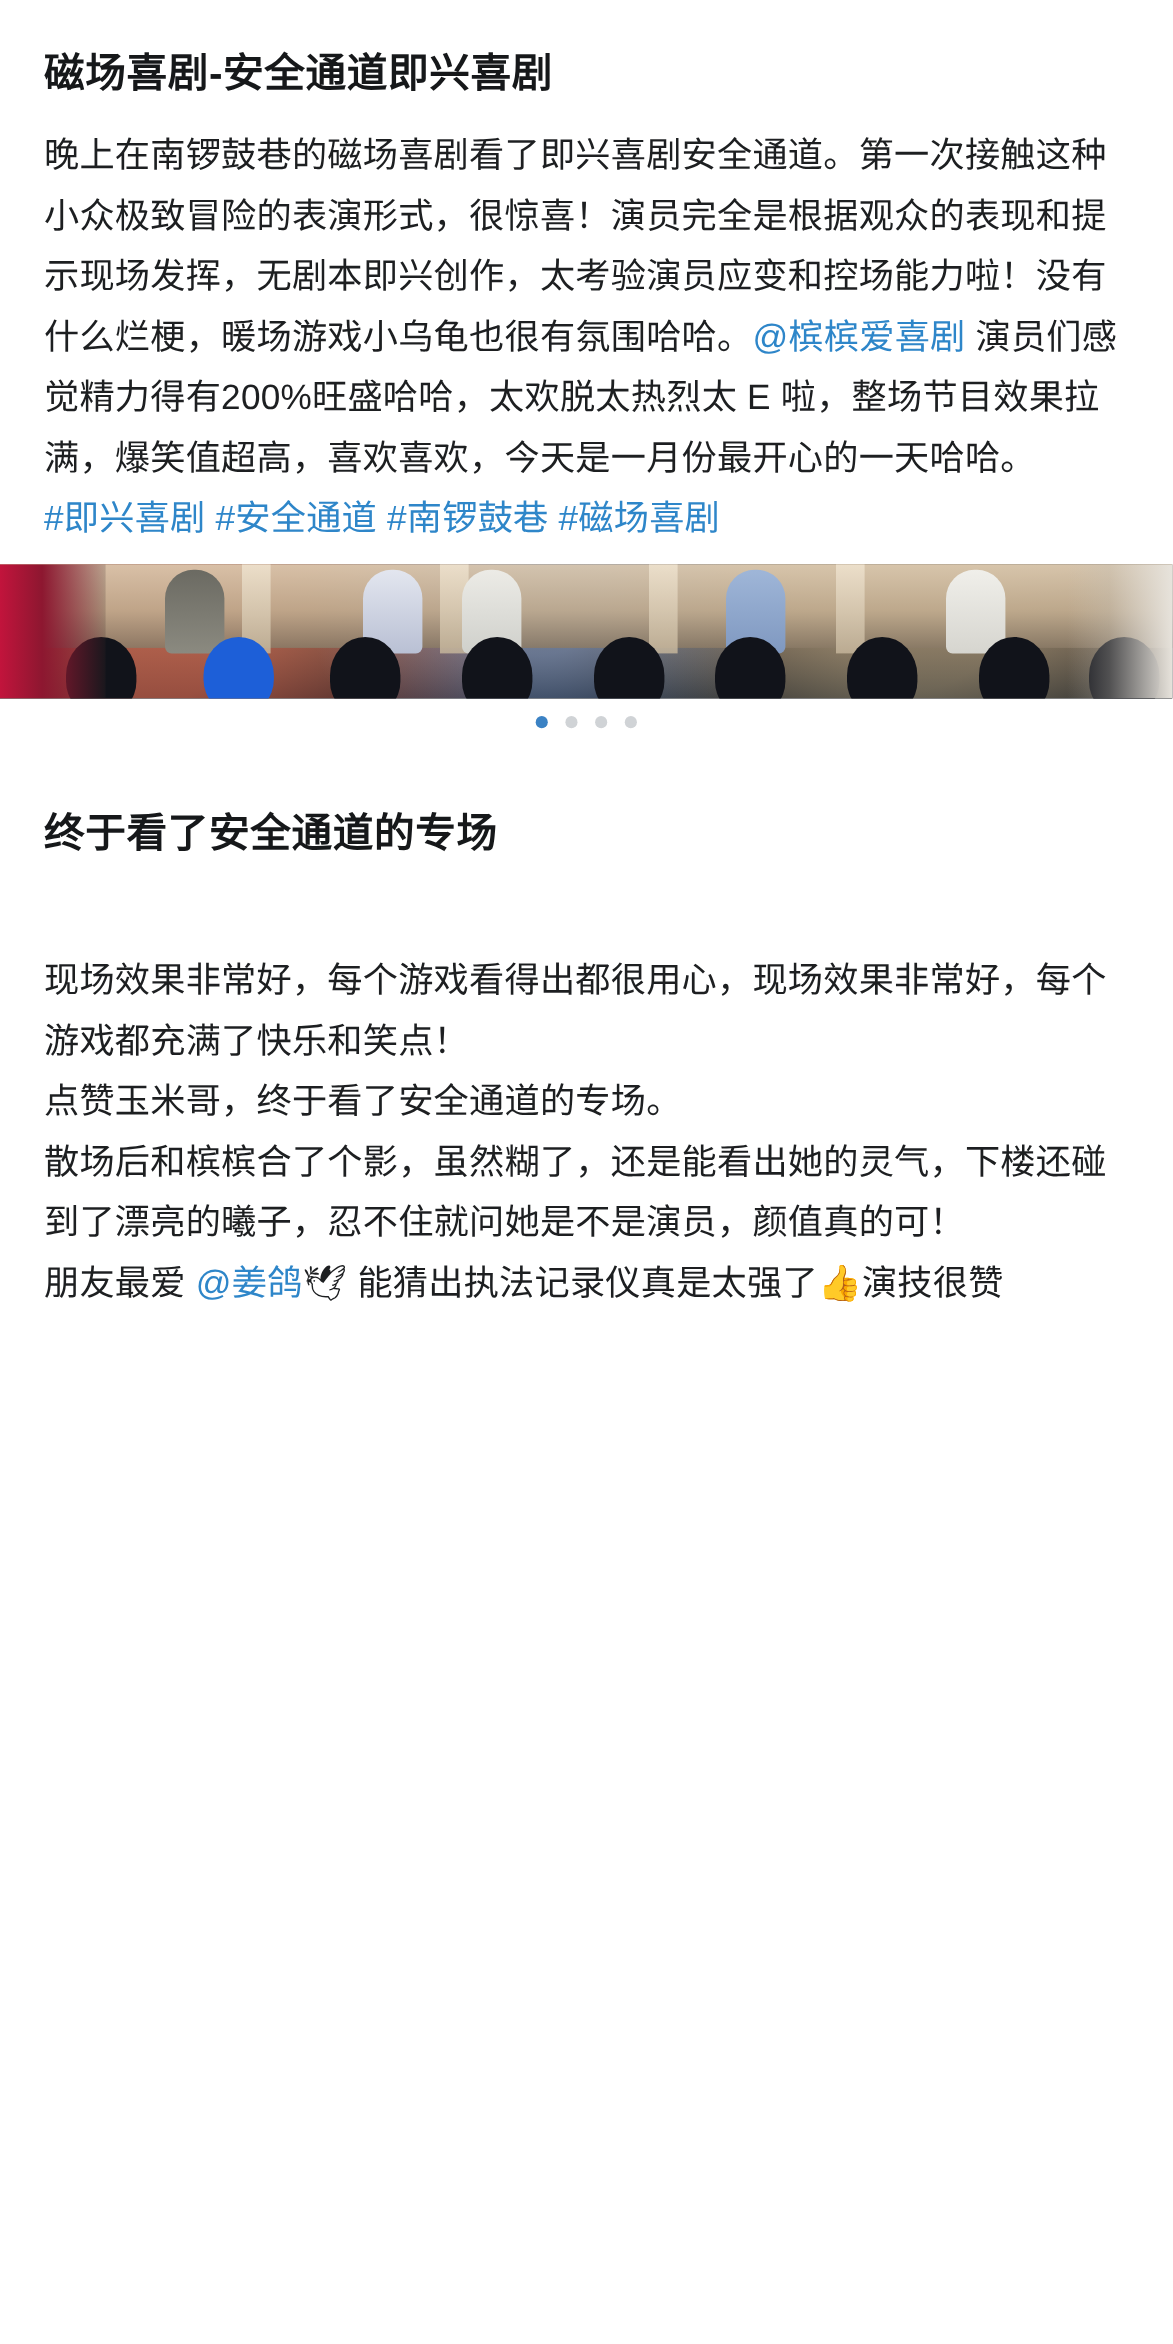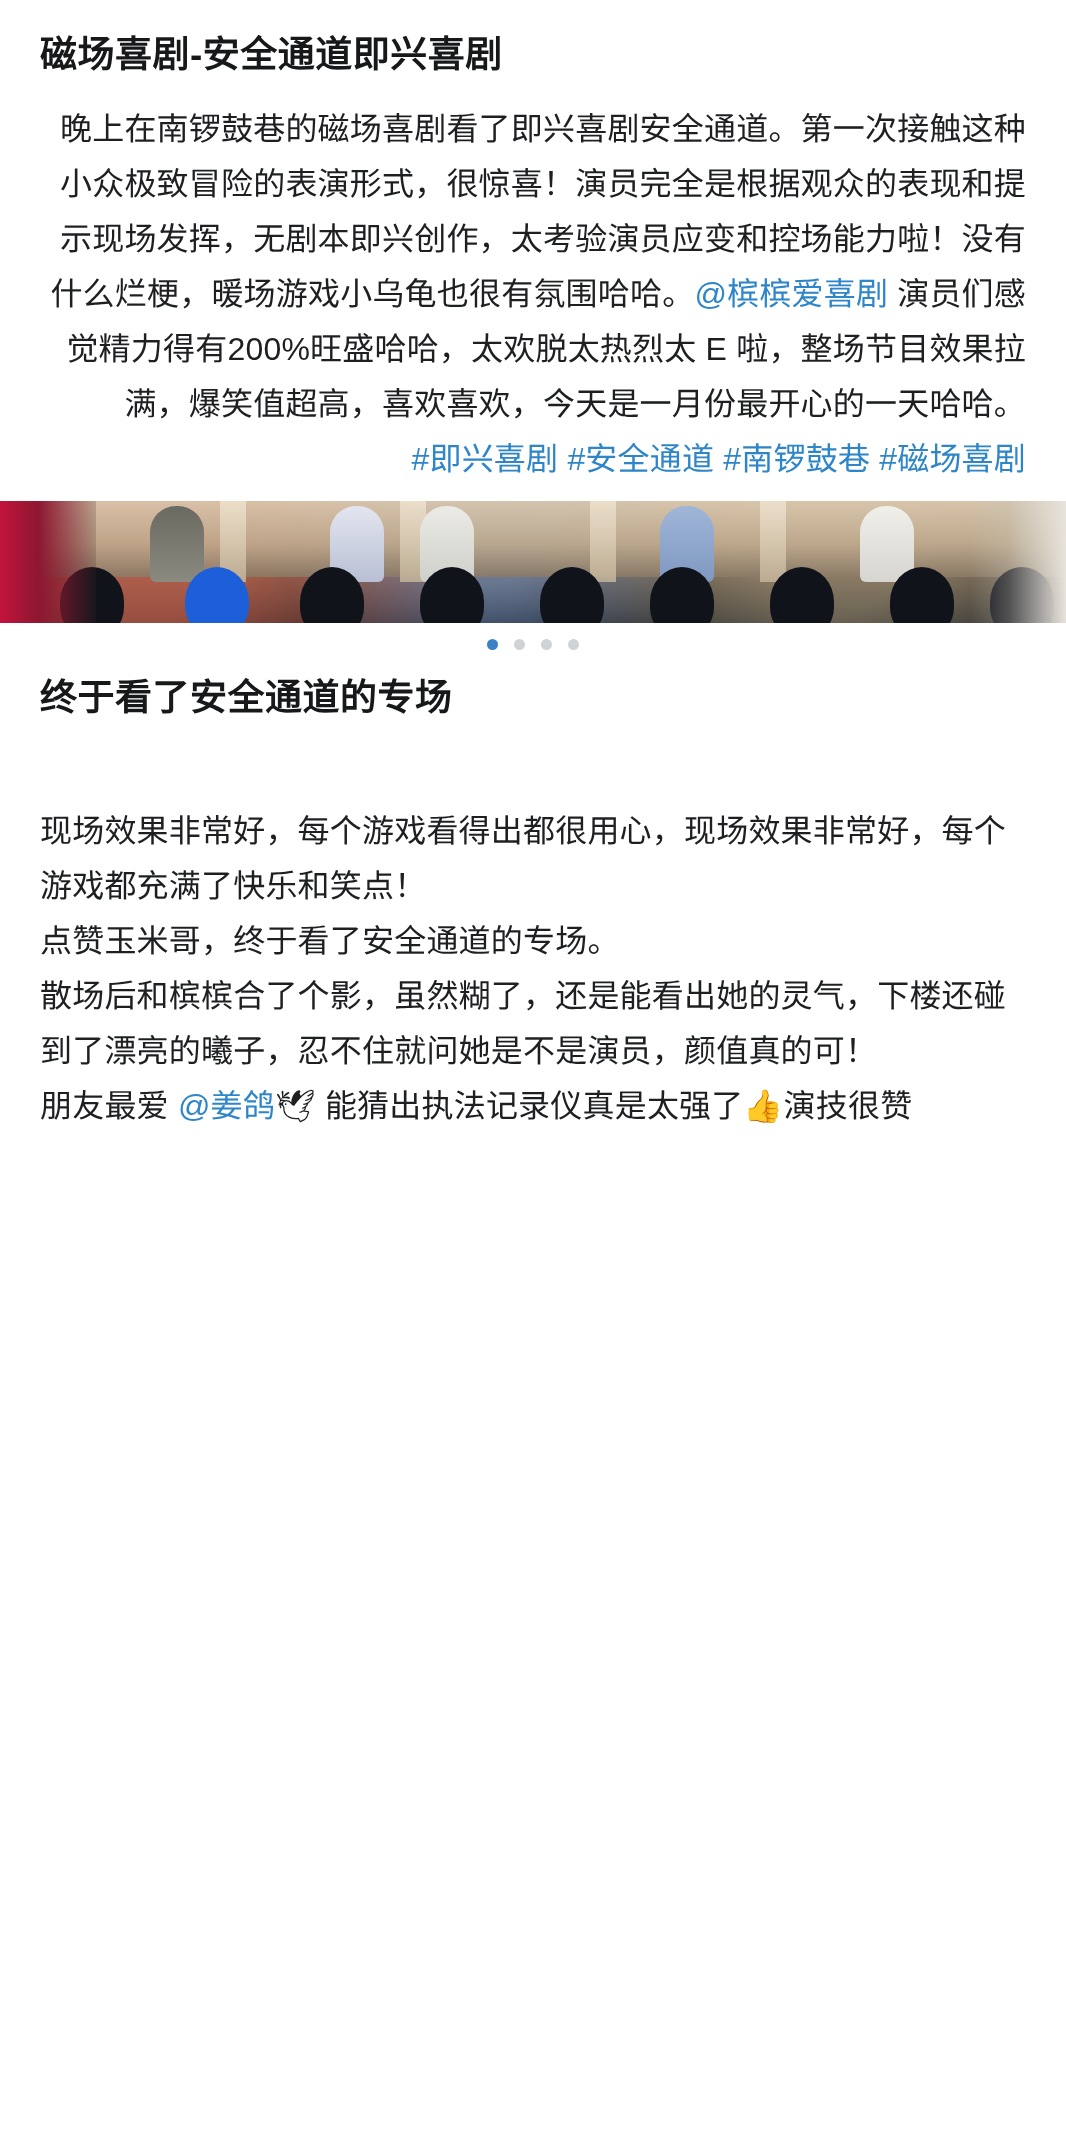--- a/index.html
+++ b/index.html
@@ -17,37 +17,37 @@
     width: 1066px;
     min-height: 2131px;
     background: #ffffff;
     position: relative;
     overflow: hidden;
   }
 
   
   .post1 {
     padding: 30px 40px 0 40px;
+    margin-top: 12px;
   }
   .post-title {
     font-size: 37px;
     font-weight: bold;
     letter-spacing: 0.5px;
     line-height: 1.35;
     margin: 0 0 22px 0;
     color: #16181a;
   }
   .post-body {
     font-size: 32px;
     line-height: 1.72;
     color: #1d1f21;
     letter-spacing: 0.2px;
     margin: 0;
     word-break: break-word;
-    text-align: right;
   }
   .mention, .hashtag {
     color: #2e86c9;
   }
   .hashtag {
     white-space: nowrap;
   }
 
   
   .carousel {
@@ -133,20 +133,21 @@
   .dot.active {
     background: #3b82c4;
   }
 
   
   .post2 {
     padding: 8px 40px 40px 40px;
   }
   .post2 .post-title {
     margin-bottom: 26px;
+    margin-top: 48px;
   }
   .para {
     font-size: 32px;
     line-height: 1.72;
     color: #1d1f21;
     letter-spacing: 0.2px;
     margin: 0;
   }
   .spacer-line {
     height: 55px;

